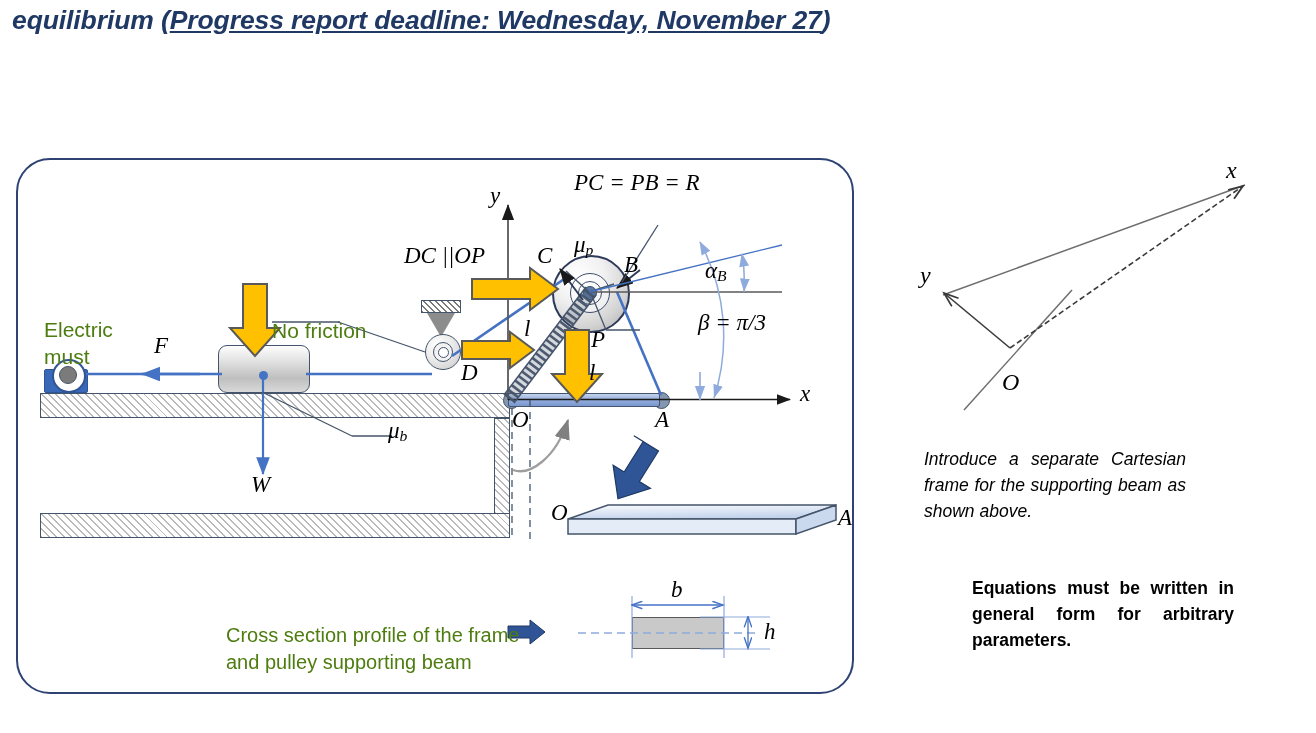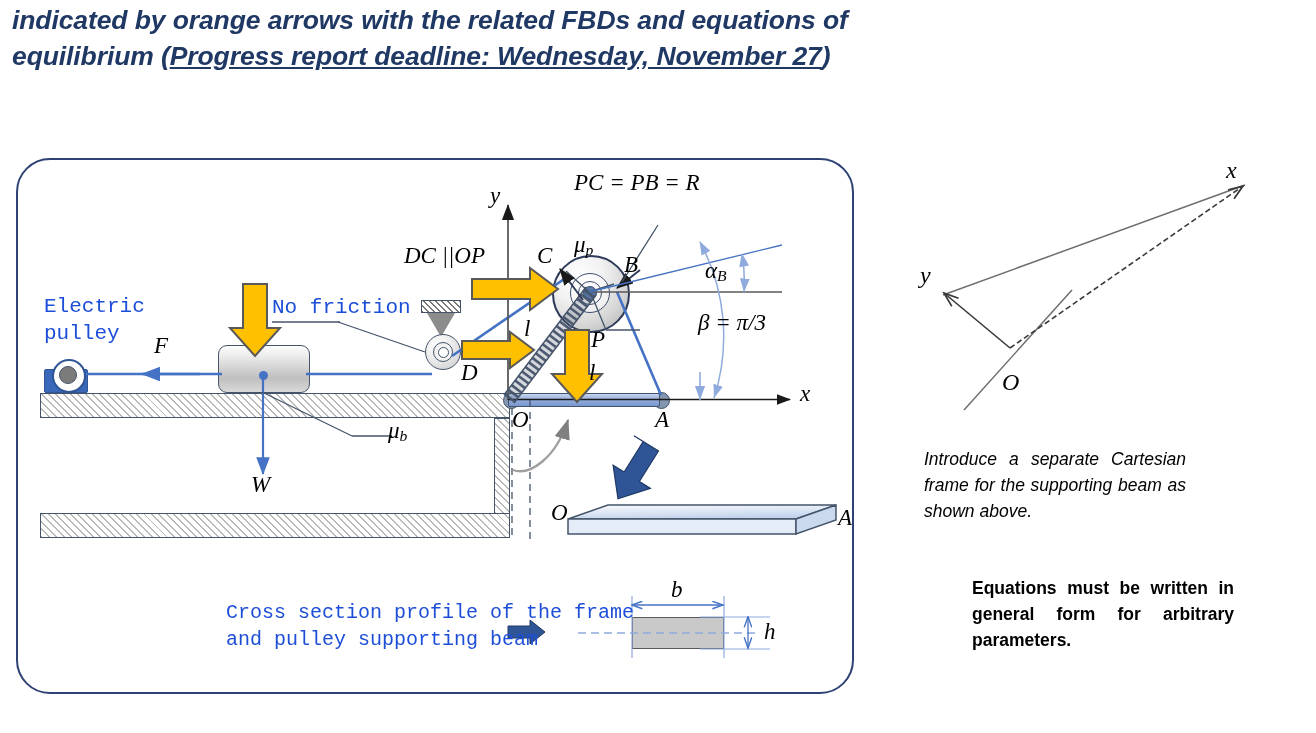--- a/index.html
+++ b/index.html
@@ -16,39 +16,38 @@
   
   #panel{position:absolute;left:16px;top:158px;width:834px;height:532px;
          border:2.2px solid #2E4374;border-radius:34px;background:#fff;}
 
   .lyr{position:absolute;left:0;top:0;width:1316px;height:733px;
        pointer-events:none;}
 
   
   .mlab{position:absolute;font-family:"Liberation Serif",serif;font-style:italic;
         color:#000;white-space:nowrap;}
-  .plab{position:absolute;font-family:Liberation Mono, monospace;
-        color:#1d4ed8;white-space:nowrap;}
+  .plab{position:absolute;font-family:Liberation Sans, sans-serif;
+        color:#4d7c0f;white-space:nowrap;margin-top:23px;}
   .sub{font-size:0.68em;vertical-align:-0.22em;font-style:italic;}
 
   
   .para{position:absolute;font-family:"Liberation Sans",sans-serif;
         font-size:17.5px;line-height:26px;color:#000;text-align:justify;width:262px;}
 
   
   .hatch{background-image:repeating-linear-gradient(45deg,
          #b9b9b9 0px,#b9b9b9 1.4px,transparent 1.4px,transparent 5.2px);}
   .hatch-dense{background-image:repeating-linear-gradient(45deg,
          #7a7a7a 0px,#7a7a7a 1.3px,#ffffff 1.3px,#ffffff 4.2px);}
 </style>
 </head>
 <body>
 
 <div id="heading">
-  <div>indicated by orange arrows with the related FBDs and equations of</div>
   <div><span>equilibrium (</span><span class="u">Progress report deadline: Wednesday, November 27</span><span>)</span></div>
 </div>
 
 <div id="panel"></div>
 
 <div class="hatch" style="position:absolute;left:40px;top:393px;width:470px;height:25px;
      border:1.6px solid #44546A;box-sizing:border-box;"></div>
 
 <div class="hatch" style="position:absolute;left:40px;top:513px;width:470px;height:25px;
      border:1.6px solid #44546A;box-sizing:border-box;"></div>
@@ -235,21 +234,21 @@
   </g>
   <g>
     <path d="M 472,279 L 530,279 L 530,268 L 558,289 L 530,310 L 530,299 L 472,299 Z" fill="#FFC000" stroke="#595959" stroke-width="2"></path>
   </g>
   <g>
     <path d="M 565,330 L 589,330 L 589,374 L 602,374 L 577,402 L 552,374 L 565,374 Z" fill="#FFC000" stroke="#595959" stroke-width="2"></path>
   </g>
 </svg>
 
 <div class="plab" style="left:44px;top:295px;font-size:21px;">Electric</div>
-<div class="plab" style="left:44px;top:322px;font-size:21px;">pulley</div>
+<div class="plab" style="left:44px;top:322px;font-size:21px;">must</div>
 
 <div class="plab" style="left:272px;top:296px;font-size:21px;">No friction</div>
 
 <div class="mlab" style="left:154px;top:333px;font-size:23px;">F</div>
 
 <div class="mlab" style="left:251px;top:472px;font-size:23px;">W</div>
 
 <div class="mlab" style="left:388px;top:418px;font-size:23px;"><span>μ</span><span class="sub">b</span></div>
 
 <div class="mlab" style="left:574px;top:232px;font-size:23px;"><span>μ</span><span class="sub">p</span></div>

